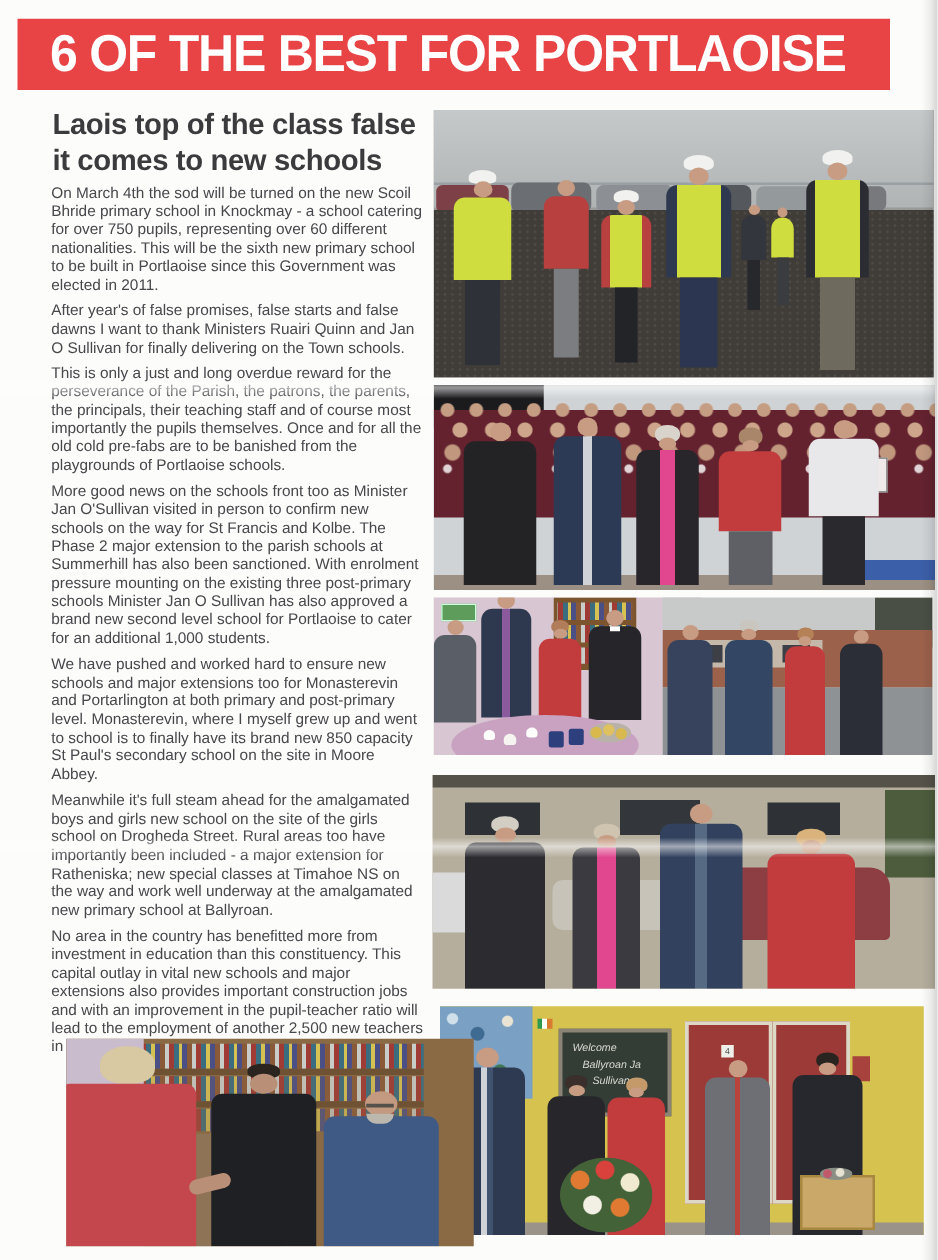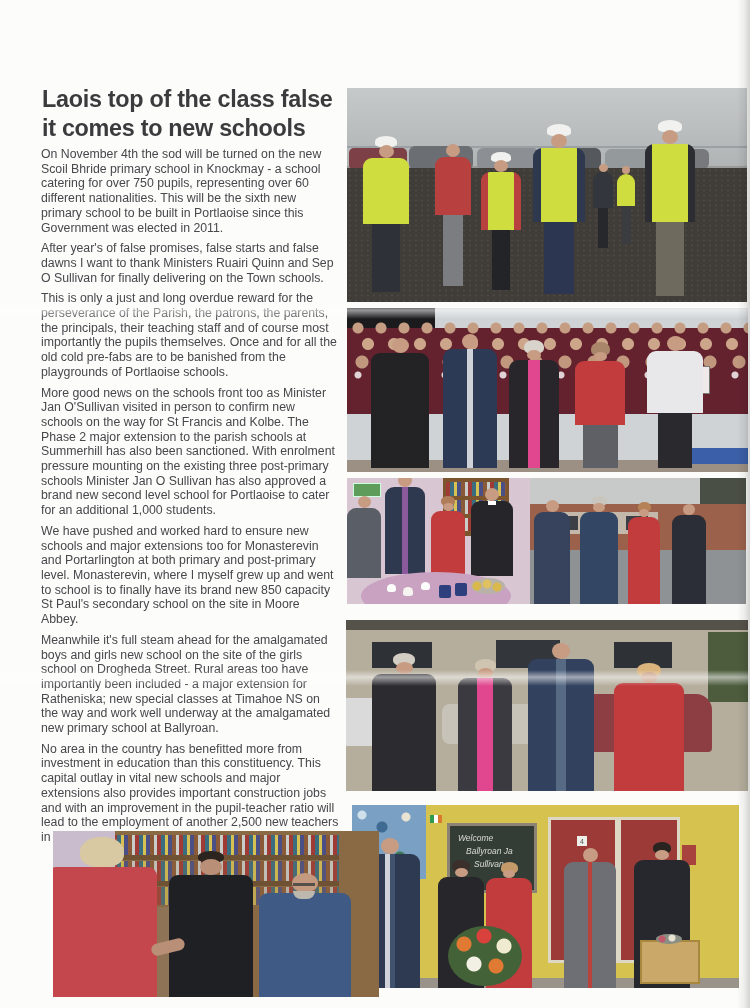--- a/index.html
+++ b/index.html
@@ -57,26 +57,29 @@
   .doornum{
     position:absolute;background:#efefe9;color:#55555a;font-size:7px;
     width:10px;height:10px;display:flex;align-items:center;justify-content:center;
   }
 </style>
 </head>
 <body>
 
 <div class="page">
 
+  <div class="banner">
+    <h1>6 OF THE BEST FOR PORTLAOISE</h1>
+  </div>
 
   <h2 class="headline">Laois top of the class false it comes to new schools</h2>
 
   <div class="bodycopy">
-    <p>On November 4th the sod will be turned on the new Scoil Bhride primary school in Knockmay - a school catering for over 750 pupils, representing over 60 different nationalities. This will be the sixth new primary school to be built in Portlaoise since this Government was elected in 2011.</p>
-    <p>After year's of false promises, false starts and false dawns I want to thank Ministers Ruairi Quinn and Sep O Sullivan for finally delivering on the Town schools.</p>
+    <p>On March 4th the sod will be turned on the new Scoil Bhride primary school in Knockmay - a school catering for over 750 pupils, representing over 60 different nationalities. This will be the sixth new primary school to be built in Portlaoise since this Government was elected in 2011.</p>
+    <p>After year's of false promises, false starts and false dawns I want to thank Ministers Ruairi Quinn and Jan O Sullivan for finally delivering on the Town schools.</p>
     <p>This is only a just and long overdue reward for the perseverance of the Parish, the patrons, the parents, the principals, their teaching staff and of course most importantly the pupils themselves. Once and for all the old cold pre-fabs are to be banished from the playgrounds of Portlaoise schools.</p>
     <p>More good news on the schools front too as Minister Jan O'Sullivan visited in person to confirm new schools on the way for St Francis and Kolbe. The Phase 2 major extension to the parish schools at Summerhill has also been sanctioned. With enrolment pressure mounting on the existing three post-primary schools Minister Jan O Sullivan has also approved a brand new second level school for Portlaoise to cater for an additional 1,000 students.</p>
     <p>We have pushed and worked hard to ensure new schools and major extensions too for Monasterevin and Portarlington at both primary and post-primary level. Monasterevin, where I myself grew up and went to school is to finally have its brand new 850 capacity St Paul's secondary school on the site in Moore Abbey.</p>
     <p>Meanwhile it's full steam ahead for the amalgamated boys and girls new school on the site of the girls school on Drogheda Street. Rural areas too have importantly been included - a major extension for Ratheniska; new special classes at Timahoe NS on the way and work well underway at the amalgamated new primary school at Ballyroan.</p>
     <p>No area in the country has benefitted more from investment in education than this constituency. This capital outlay in vital new schools and major extensions also provides important construction jobs and with an improvement in the pupil-teacher ratio will lead to the employment of another 2,500 new teachers in 2016.</p>
   </div>
 
   <figure class="photo" style="left:347px;top:88px;width:364px;height:214px;margin:0;" aria-label="Officials in yellow hi-vis vests and white hard hats walking across a gravel construction site with parked cars behind">
     <div class="abs" style="left:0;top:0;width:100%;height:78px;background:linear-gradient(#c6c9ca,#b0b4b5);"></div>
     <div class="abs" style="left:0;top:58px;width:100%;height:2px;background:#9aa0a3;"></div>

